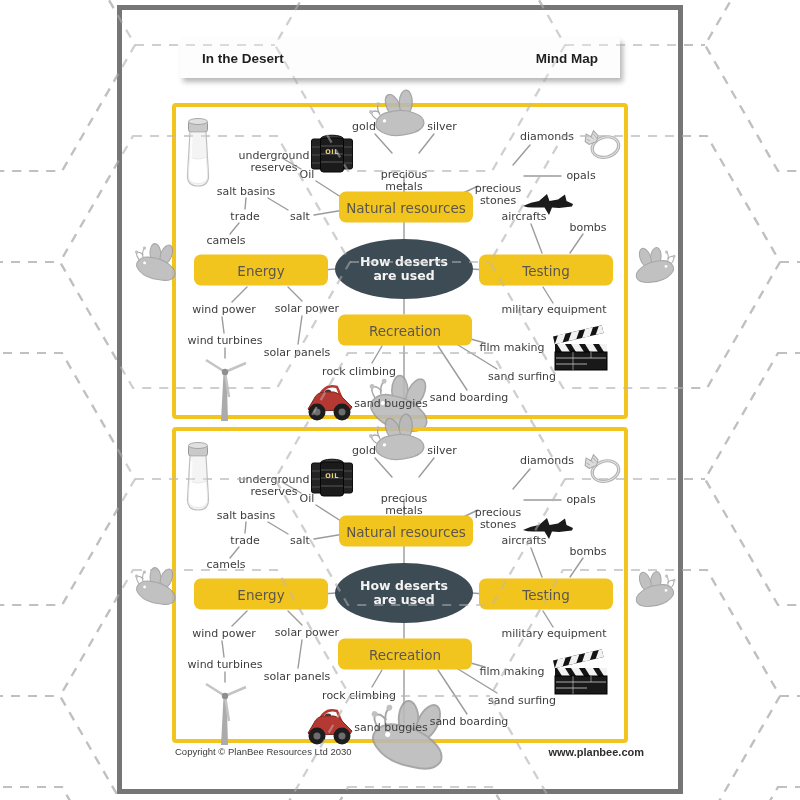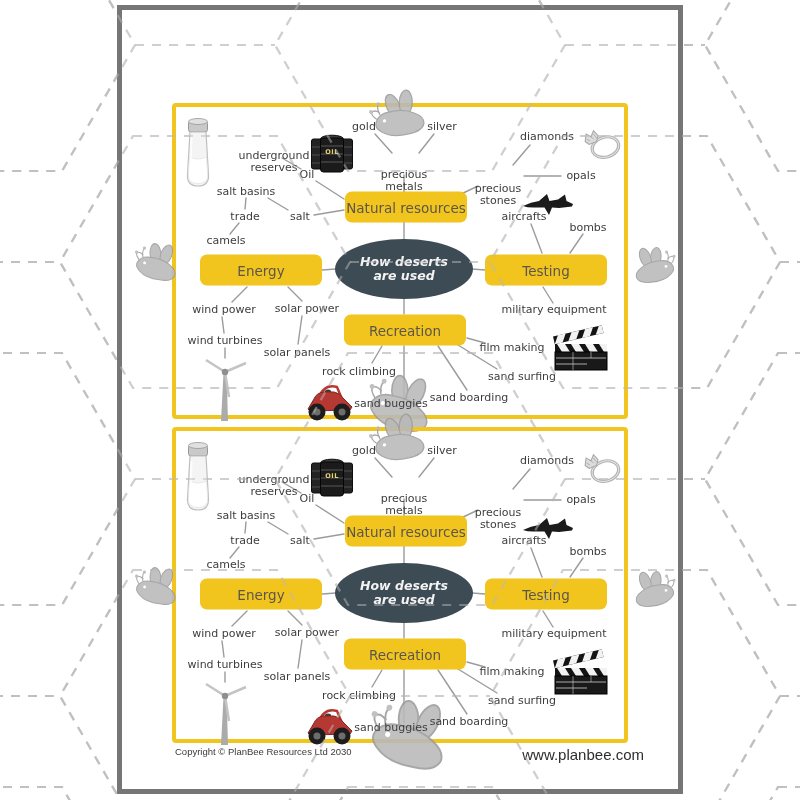--- a/index.html
+++ b/index.html
@@ -11,39 +11,39 @@
   svg.hexoverlay{z-index:10;stroke:rgba(185,185,185,.5);stroke-width:2.2;stroke-dasharray:9 8;}
   
   .sheet{position:absolute;left:117px;top:5px;width:566px;height:789px;box-sizing:border-box;
          border:5px solid #767676;background:rgba(255,255,255,.55);z-index:1;}
   .headerbar{position:absolute;left:58px;top:28px;width:440px;height:40px;background:#fdfdfd;
          box-shadow:3px 4px 5px rgba(0,0,0,.28);display:flex;align-items:center;
          justify-content:space-between;padding:0 22px;box-sizing:border-box;z-index:2;}
   .headerbar span{font-size:13.5px;font-weight:600;color:#1f1f1f;font-family:"Liberation Sans",sans-serif;}
   .footer-copy{position:absolute;left:53px;top:736px;font-size:9.5px;color:#3a3a3a;
          font-family:"Liberation Sans",sans-serif;z-index:2;}
-  .footer-web{position:absolute;right:34px;top:736px;font-size:15px;font-weight:400;color:#2e2e2e;
+  .footer-web{position:absolute;right:34px;top:736px;font-size:11px;font-weight:700;color:#2e2e2e;
          font-family:"Liberation Sans",sans-serif;z-index:2;}
   
   .map{position:absolute;left:50px;width:456px;height:316px;box-sizing:border-box;
        border:4px solid #F2C41E;border-radius:4px;z-index:2;}
   .map--a{top:93px;}
   .map--b{top:417px;}
   .connectors{position:absolute;left:0;top:0;z-index:1;overflow:visible;}
   .connectors line{stroke:#9b9b9b;stroke-width:1.4;stroke-linecap:round;}
   .lbl{position:absolute;transform:translate(-50%,-50%);font-size:11px;line-height:1.12;
        color:#3d3d3d;white-space:nowrap;text-align:center;z-index:4;}
   .lbl.wrap{white-space:normal;margin-top:17px;}
-  .node{position:absolute;transform:translate(-50%,-50%);width:122px;height:31px;background:#F2C41E;
+  .node{position:absolute;transform:translate(-50%,-50%);width:134px;height:31px;background:#F2C41E;
         border-radius:7px;color:#5c564c;font-size:13.5px;display:flex;align-items:center;
         justify-content:center;z-index:2;}
   .oval{position:absolute;left:228px;top:162px;transform:translate(-50%,-50%);width:138px;height:60px;
         background:#3D4B54;border-radius:50%;color:#f3f3f3;font-size:12.5px;font-weight:700;
         display:flex;align-items:center;justify-content:center;text-align:center;line-height:1.15;
-        padding:0 14px;box-sizing:border-box;z-index:2;font-style:italic;}
+        padding:0 14px;box-sizing:border-box;z-index:2;}
   .icon{position:absolute;z-index:2;}
   .bee{position:absolute;z-index:3;opacity:.88;}
   .oil-text{position:absolute;left:156px;top:45px;transform:translate(-50%,-50%);font-size:6.5px;
         font-weight:700;color:#e8d27a;letter-spacing:.5px;z-index:3;}
   .map--b .bee-bottom{left:176px;top:203px;width:98px;height:90px;}
 </style>
 </head>
 <body>
 
 <div id="stage">
@@ -145,20 +145,24 @@
         <path d="M4,30 L10,20 Q12,14 20,13 L30,13 Q36,14 40,20 L48,28 L46,31 L6,32 Z" fill="#b63832" stroke="#7e2823"></path>
         <circle cx="13" cy="33" r="8.5" fill="#1d1d1d"></circle>
           <circle cx="13" cy="33" r="3.5" fill="#6d6d6d"></circle>
         <circle cx="38" cy="33" r="8.5" fill="#1d1d1d"></circle>
           <circle cx="38" cy="33" r="3.5" fill="#6d6d6d"></circle>
       </symbol>
     </defs>
   </svg>
 
   <div class="sheet">
+    <div class="headerbar">
+      <span>In the Desert</span>
+      <span>Mind Map</span>
+    </div>
 
     <div>
     <div class="map map--a">
       <svg class="connectors" width="456" height="316">
         <line x1="228" y1="115" x2="228" y2="134"></line>
         <line x1="228" y1="68" x2="228" y2="85"></line>
         <line x1="146" y1="163" x2="160" y2="162"></line>
         <line x1="296" y1="162" x2="309" y2="163"></line>
         <line x1="228" y1="191" x2="228" y2="207"></line>
         <line x1="228" y1="239" x2="228" y2="292"></line>

